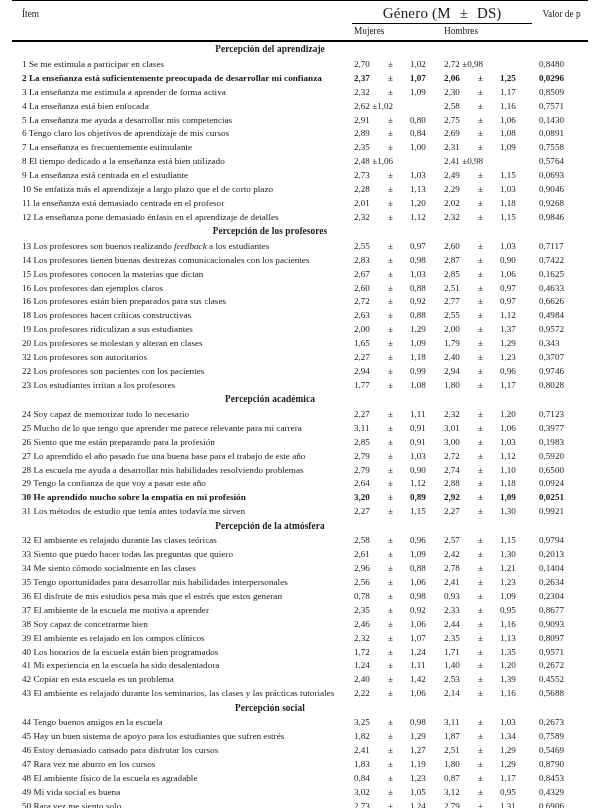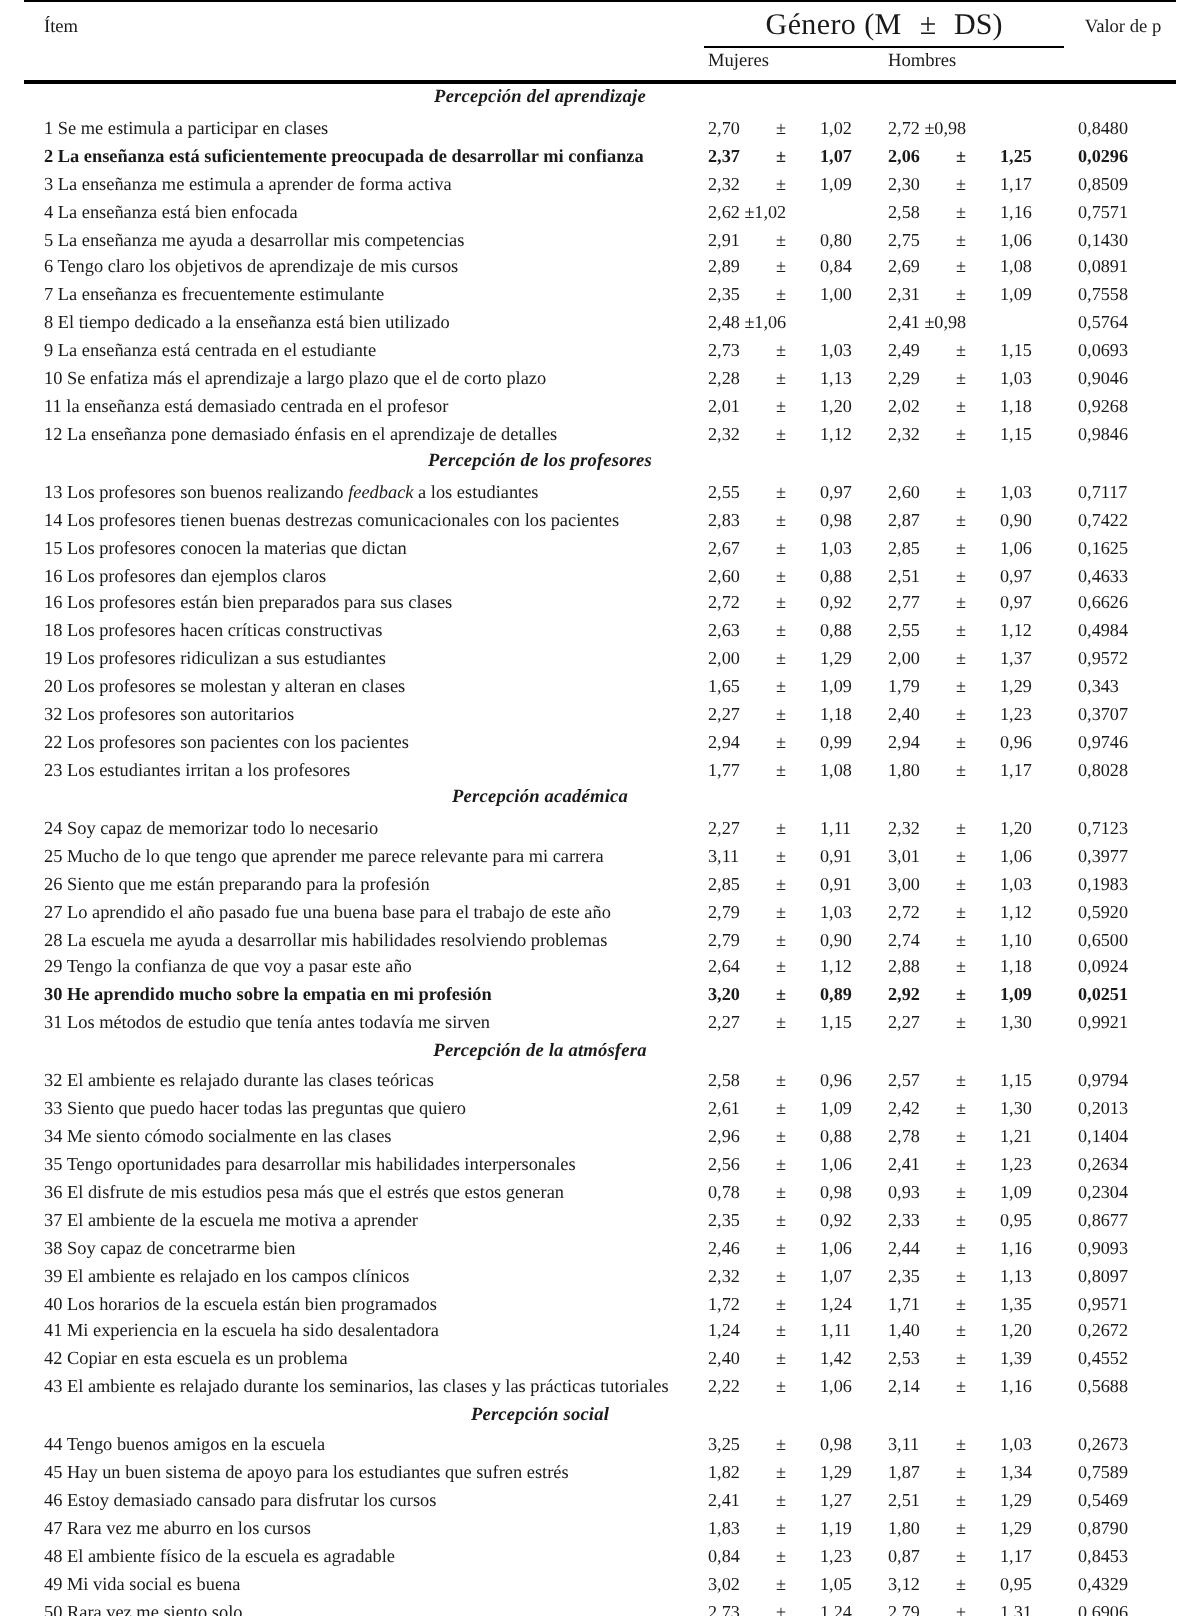--- a/index.html
+++ b/index.html
@@ -85,21 +85,21 @@
   }
 
   
   tr.section td {
     text-align: center;
     font-weight: bold;
     font-size: 9.3px;
     padding: 3.0px 0 3.0px 0;
     letter-spacing: 0.1px;
   }
-  tr.section td.sec-cell { padding-right: 60px; font-style: italic; }
+  tr.section td.sec-cell { padding-right: 60px; }
 
   
   tr.data td {
     padding: 2.35px 0 2.35px 0;
     vertical-align: baseline;
     white-space: nowrap;
   }
   td.item {
     text-align: left;
     padding-left: 10px !important;

